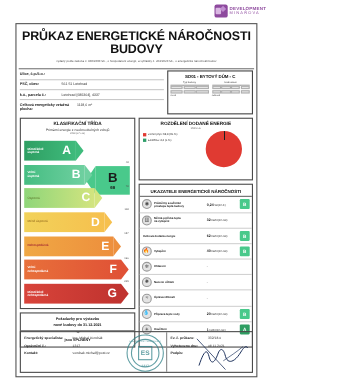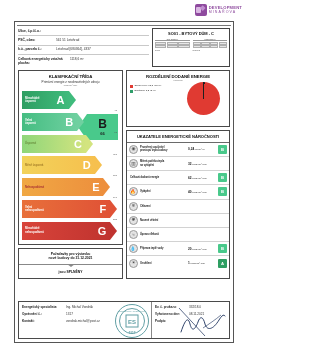--- a/index.html
+++ b/index.html
@@ -265,20 +265,24 @@
   <div class="logo-wrap">
     <div class="logo-mark"></div>
     <div class="logo-txt">
       <div class="logo-t1">DEVELOPMENT</div>
       <div class="logo-t2">MINAŘOVA</div>
     </div>
   </div>
 
   <div class="frame">
 
+    <div class="title-box">
+      <div class="title">PRŮKAZ ENERGETICKÉ NÁROČNOSTI BUDOVY</div>
+      <div class="subtitle">vydaný podle zákona č. 406/2000 Sb., o hospodaření energií, a vyhlášky č. 264/2020 Sb., o energetické náročnosti budov</div>
+    </div>
     <div class="rule"></div>
 
     <div class="ident">
       <div class="ident-left">
         <div class="id-row">
           <span class="id-lbl">Ulice, č.p./č.o.:</span>
           <span class="id-val"></span>
         </div>
         <div class="id-sep"></div>
         <div class="id-row">

